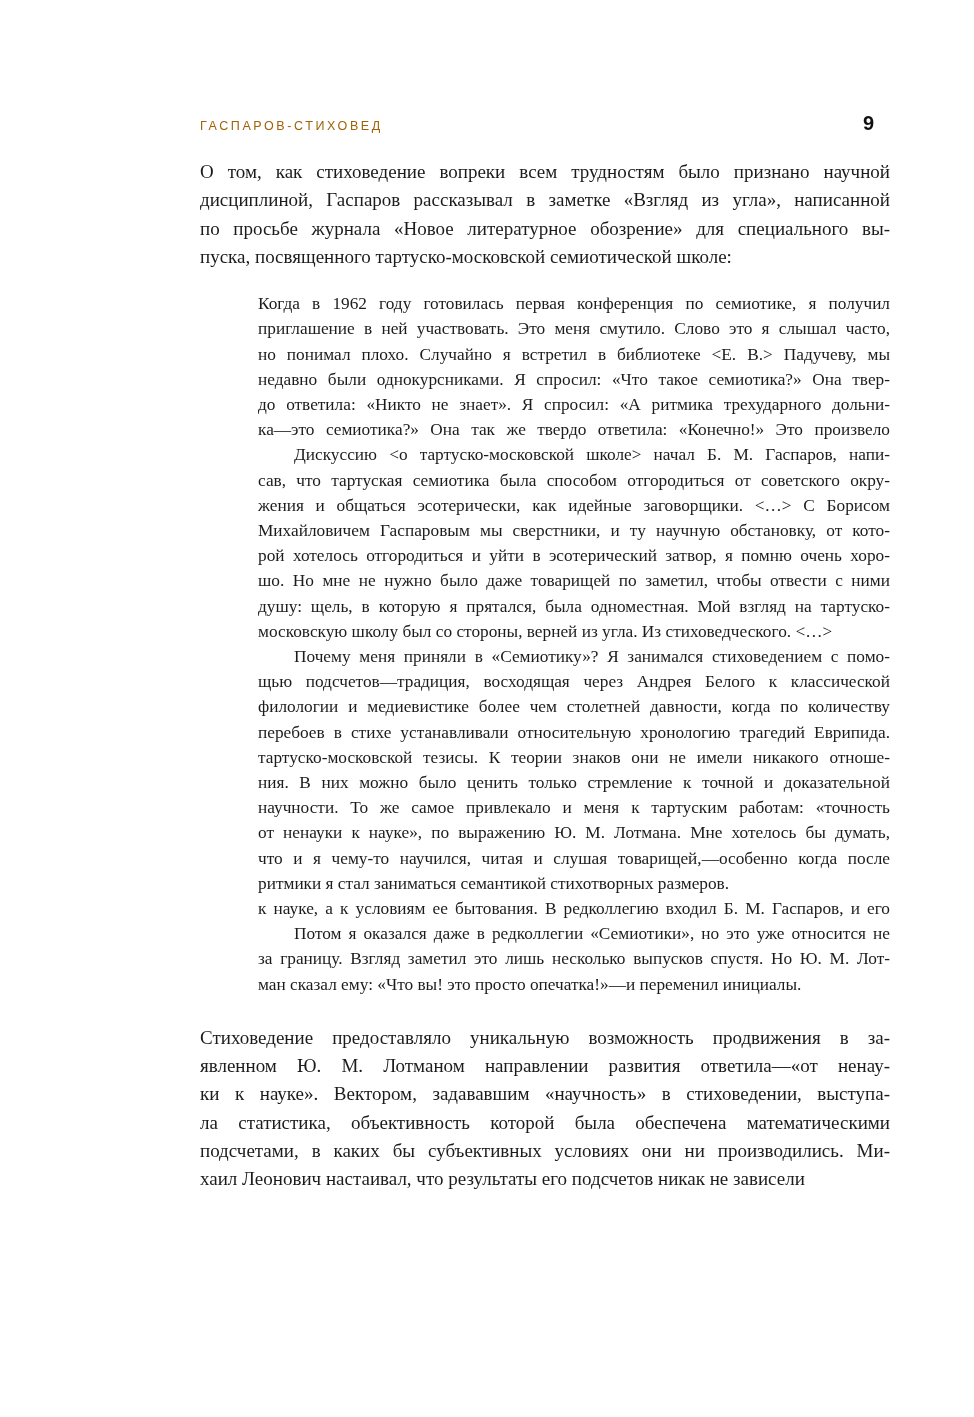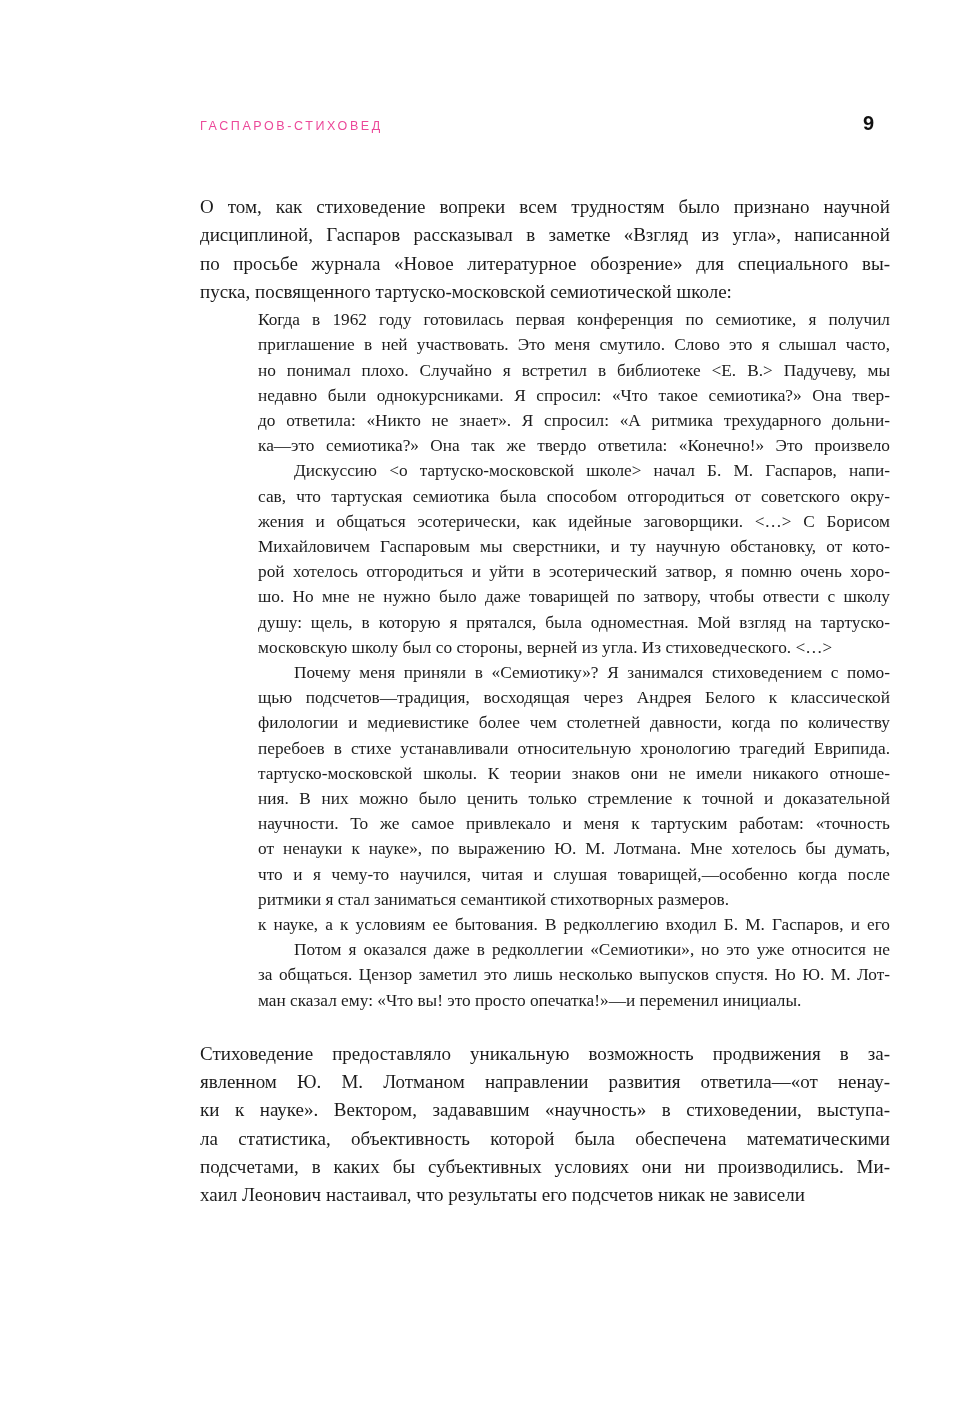--- a/index.html
+++ b/index.html
@@ -19,38 +19,38 @@
     display: flex;
     justify-content: space-between;
     align-items: baseline;
     height: 20px;
   }
   .running-title {
     font-family: "Liberation Sans", "DejaVu Sans", sans-serif;
     font-size: 12.5px;
     font-weight: 500;
     letter-spacing: 2.6px;
-    color: #ec4899;
+    color: #a16207;
   }
   .folio {
     font-family: "Liberation Sans", "DejaVu Sans", sans-serif;
     font-size: 20px;
     font-weight: 700;
     color: #101010;
     padding-right: 16px;
   }
   .para {
     font-size: 19px;
     line-height: 28.3px;
   }
-  .intro   { margin-top: 61px; }
+  .intro   { margin-top: 26px; }
   .closing { margin-top: 27px; }
   .quote {
     margin-left: 58px;
-    margin-top: 1px;
+    margin-top: 20px;
     font-size: 17.3px;
     line-height: 25.2px;
   }
   .line {
     text-align: justify;
     text-align-last: justify;
     white-space: normal;
   }
   .line.para-last   { text-align-last: left; }
   .line.first-indent { text-indent: 36px; }
@@ -80,40 +80,40 @@
           <div class="line">недавно были однокурсниками. Я спросил: «Что такое семиотика?» Она твер-</div>
           <div class="line">до ответила: «Никто не знает». Я спросил: «А ритмика трехударного дольни-</div>
           <div class="line">ка—это семиотика?» Она так же твердо ответила: «Конечно!» Это произвело</div>
         </div>
         <div class="qpara">
           <div class="line first-indent">Дискуссию &lt;о тартуско-московской школе&gt; начал Б. М. Гаспаров, напи-</div>
           <div class="line">сав, что тартуская семиотика была способом отгородиться от советского окру-</div>
           <div class="line">жения и общаться эсотерически, как идейные заговорщики. &lt;…&gt; С Борисом</div>
           <div class="line">Михайловичем Гаспаровым мы сверстники, и ту научную обстановку, от кото-</div>
           <div class="line">рой хотелось отгородиться и уйти в эсотерический затвор, я помню очень хоро-</div>
-          <div class="line">шо. Но мне не нужно было даже товарищей по затвору, чтобы отвести с школу</div>
+          <div class="line">шо. Но мне не нужно было даже товарищей по заметил, чтобы отвести с ними</div>
           <div class="line">душу: щель, в которую я прятался, была одноместная. Мой взгляд на тартуско-</div>
           <div class="line para-last">московскую школу был со стороны, верней из угла. Из стиховедческого. &lt;…&gt;</div>
         </div>
         <div class="qpara">
           <div class="line first-indent">Почему меня приняли в «Семиотику»? Я занимался стиховедением с помо-</div>
           <div class="line">щью подсчетов—традиция, восходящая через Андрея Белого к классической</div>
           <div class="line">филологии и медиевистике более чем столетней давности, когда по количеству</div>
           <div class="line">перебоев в стихе устанавливали относительную хронологию трагедий Еврипида.</div>
-          <div class="line">тартуско-московской школы. К теории знаков они не имели никакого отноше-</div>
+          <div class="line">тартуско-московской тезисы. К теории знаков они не имели никакого отноше-</div>
           <div class="line">ния. В них можно было ценить только стремление к точной и доказательной</div>
           <div class="line">научности. То же самое привлекало и меня к тартуским работам: «точность</div>
           <div class="line">от ненауки к науке», по выражению Ю. М. Лотмана. Мне хотелось бы думать,</div>
           <div class="line">что и я чему-то научился, читая и слушая товарищей,—особенно когда после</div>
           <div class="line para-last">ритмики я стал заниматься семантикой стихотворных размеров.</div>
         </div>
         <div class="qpara">
           <div class="line">к науке, а к условиям ее бытования. В редколлегию входил Б. М. Гаспаров, и его</div>
           <div class="line first-indent">Потом я оказался даже в редколлегии «Семиотики», но это уже относится не</div>
-          <div class="line">за общаться. Цензор заметил это лишь несколько выпусков спустя. Но Ю. М. Лот-</div>
+          <div class="line">за границу. Взгляд заметил это лишь несколько выпусков спустя. Но Ю. М. Лот-</div>
           <div class="line para-last">ман сказал ему: «Что вы! это просто опечатка!»—и переменил инициалы.</div>
         </div>
       </blockquote>
 
     <div class="para closing" id="closing-para">
         <div class="line">Стиховедение предоставляло уникальную возможность продвижения в за-</div>
         <div class="line">явленном Ю. М. Лотманом направлении развития ответила—«от ненау-</div>
         <div class="line">ки к науке». Вектором, задававшим «научность» в стиховедении, выступа-</div>
         <div class="line">ла статистика, объективность которой была обеспечена математическими</div>
         <div class="line">подсчетами, в каких бы субъективных условиях они ни производились. Ми-</div>

